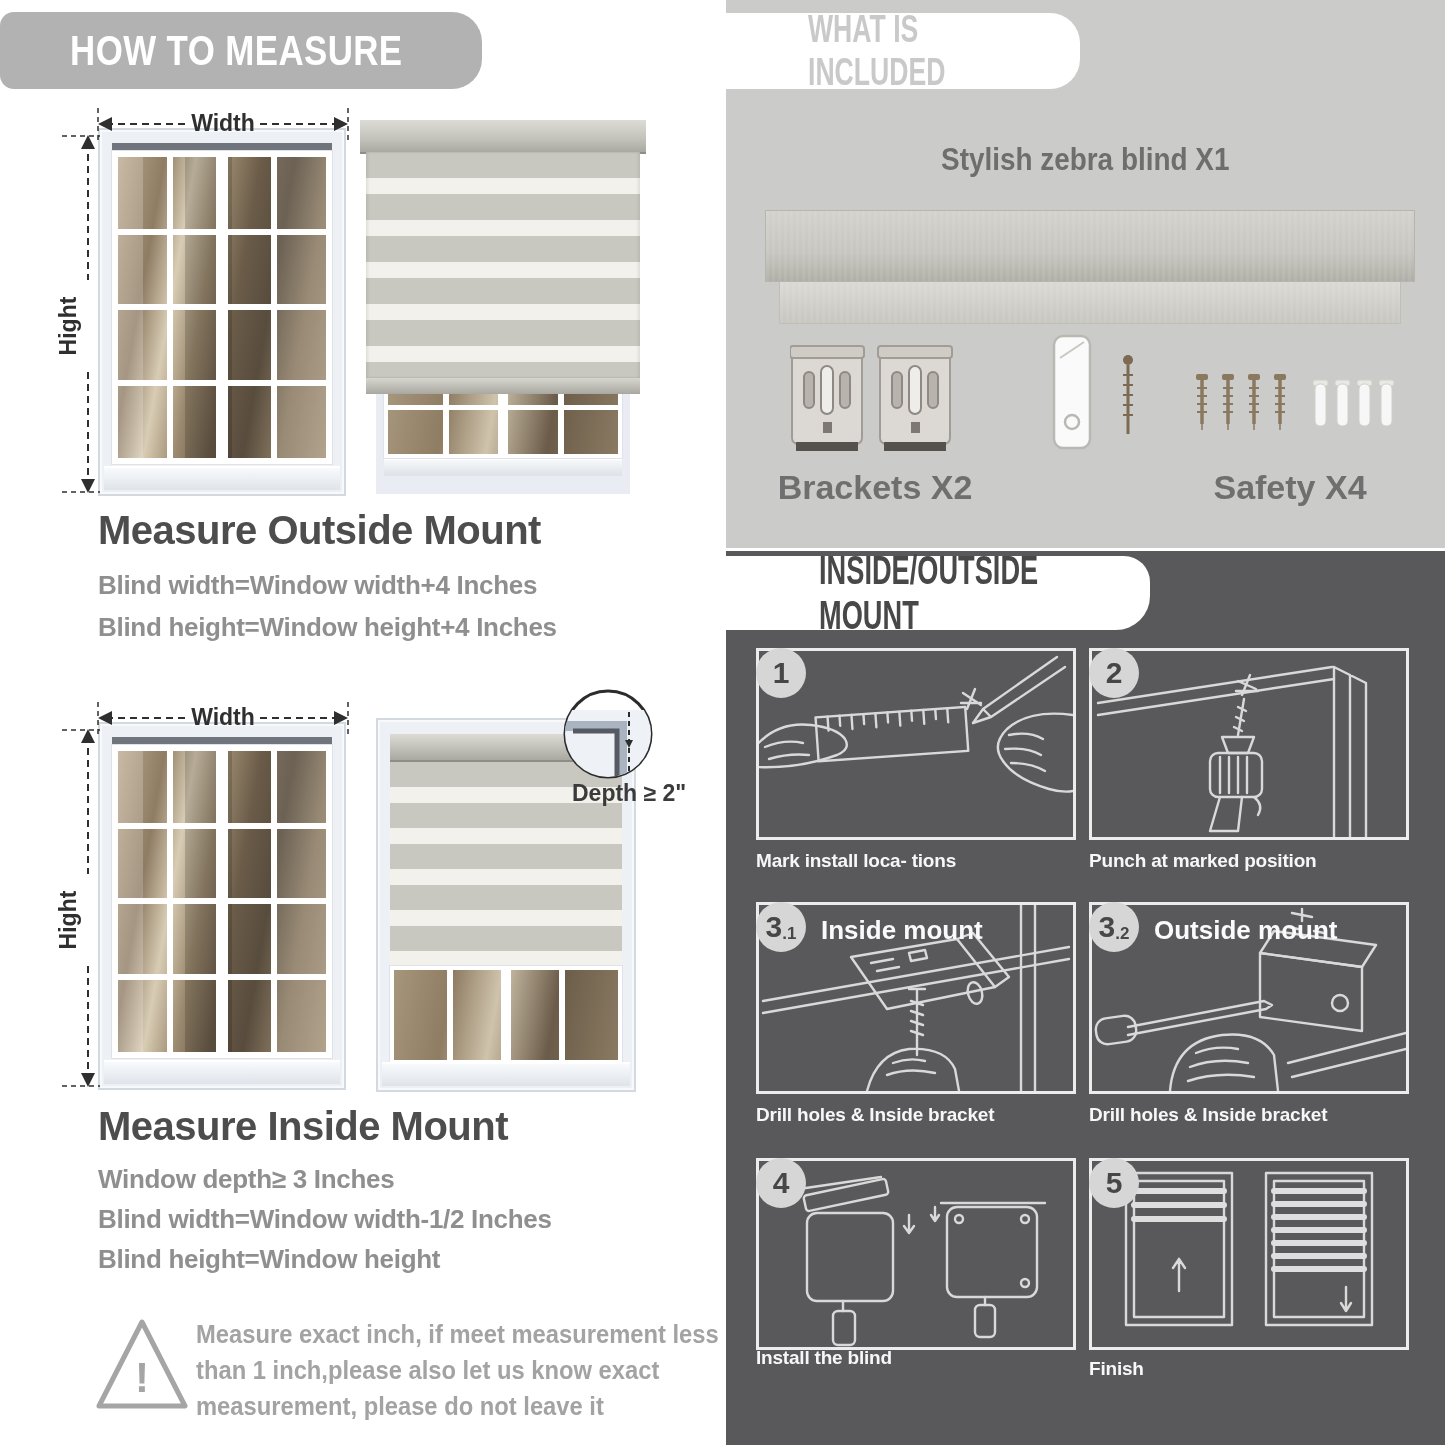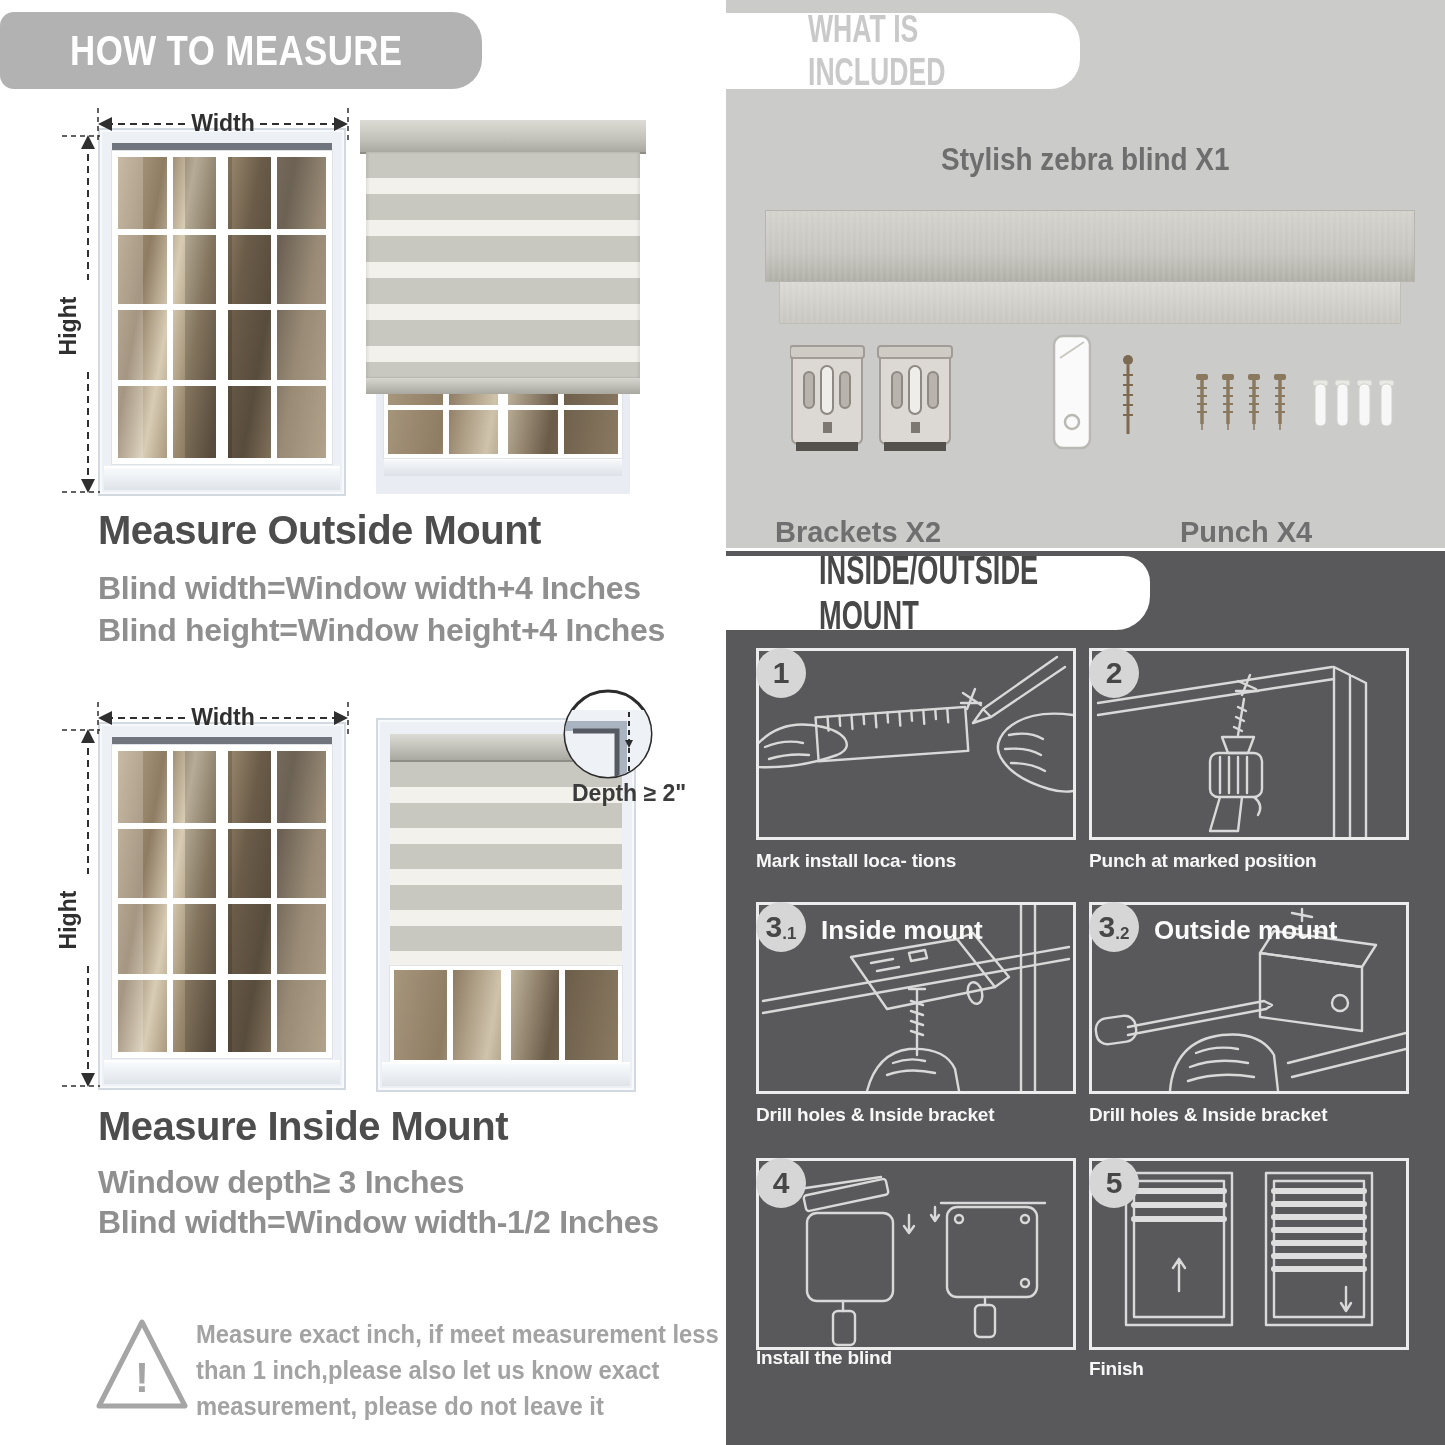--- a/index.html
+++ b/index.html
@@ -60,26 +60,26 @@
     background:repeating-linear-gradient(180deg,#c9c8c0 0 25px,#f2f1eb 25px 41px);}
   .in-glass{position:absolute;left:12px;right:12px;top:246px;bottom:26px;border:4px solid #fff;outline:1px solid #dfe3e9;
     background:
       linear-gradient(90deg,transparent 0 calc(25% - 3px),#fff 0 calc(25% + 3px),
         transparent 0 calc(50% - 5px),#fff 0 calc(50% + 5px),
         transparent 0 calc(75% - 3px),#fff 0 calc(75% + 3px),transparent 0 100%),
       linear-gradient(100deg,#a6967c 0,#8e7c63 25%,#cfc3ab 45%,#6b5c49 70%,#8a7a62 100%);}
 
   
   .h-measure{position:absolute;color:#4d4d4d;font-size:40px;font-weight:bold;letter-spacing:-.5px;}
-  .formula{position:absolute;color:#8f8f8f;font-size:32px;font-weight:bold;letter-spacing:-.3px;}
+  .formula{position:absolute;color:#8f8f8f;font-size:26px;font-weight:bold;letter-spacing:-.3px;}
   .depth-label{position:absolute;color:#3b3b3b;font-size:23px;font-weight:bold;}
   .warn-text{position:absolute;color:#a3a3a3;font-size:25px;font-weight:bold;line-height:36px;transform:scaleX(.95);transform-origin:0 0;}
   .product-title{position:absolute;color:#6e6e6e;font-size:31px;font-weight:bold;text-align:center;}
   .product-title span{display:inline-block;transform:scaleX(.9);}
-  .item-label{position:absolute;color:#6f6f6f;font-size:29px;font-weight:bold;text-align:left;margin-top:48px;}
+  .item-label{position:absolute;color:#6f6f6f;font-size:34px;font-weight:bold;text-align:center;}
 
   
   .hr-top{position:absolute;left:765px;top:210px;width:650px;height:72px;border:1px solid #b7b6ae;box-sizing:border-box;
     background:repeating-linear-gradient(90deg,rgba(255,255,255,.07) 0 3px,rgba(0,0,0,0) 3px 6px),
                linear-gradient(180deg,#d3d2cc,#c6c5bf 60%,#b0afa7);}
   .hr-bot{position:absolute;left:779px;top:282px;width:622px;height:42px;border:1px solid #c0bfb7;border-top:none;box-sizing:border-box;
     background:repeating-linear-gradient(90deg,rgba(255,255,255,.07) 0 3px,rgba(0,0,0,0) 3px 6px),
                linear-gradient(180deg,#dad9d3,#c7c6c0);}
 
   
@@ -196,20 +196,21 @@
       <path d="M13 45 H57 V96" stroke="#565b63" stroke-width="5" fill="none"></path>
       <path d="M69 26 V96" stroke="#2c2c2c" stroke-width="2" stroke-dasharray="5 4" fill="none"></path>
       <path d="M69 62 l-4 -8 h8 Z" fill="#2c2c2c"></path>
     </g>
   </svg>
   <div class="depth-label" style="left:572px;top:780px;">Depth ≥ 2"</div>
 
   <div class="h-measure" style="left:98px;top:1104px;">Measure Inside Mount</div>
   <div class="formula" style="left:98px;top:1164px;">Window depth≥ 3 Inches</div>
   <div class="formula" style="left:98px;top:1204px;">Blind width=Window width-1/2 Inches</div>
+  <div class="formula" style="left:98px;top:1244px;">Blind height=Window height</div>
 
   <svg class="abs" style="left:92px;top:1312px;" width="100" height="104" viewBox="0 0 100 104">
     <path d="M50 10 L93 94 H7 Z" fill="none" stroke="#a5a5a5" stroke-width="5" stroke-linejoin="round"></path>
     <text x="50" y="80" text-anchor="middle" font-size="42" font-weight="bold" fill="#a5a5a5">!</text>
   </svg>
   <div class="warn-text" style="left:196px;top:1316px;">
     <div>Measure exact inch, if meet measurement less</div>
     <div>than 1 inch,please also let us know exact</div>
     <div>measurement, please do not leave it</div>
   </div>
@@ -295,21 +296,21 @@
           <rect x="-5" y="12" width="11" height="42" rx="5" fill="rgba(255,255,255,.85)"></rect>
         </g>
       <g transform="translate(196,0)">
           <rect x="-7" y="8" width="15" height="6" rx="2" fill="#e8e8e4"></rect>
           <rect x="-5" y="12" width="11" height="42" rx="5" fill="rgba(255,255,255,.85)"></rect>
         </g>
     </g>
   </svg>
 
   <div class="item-label" style="left:775px;top:468px;width:200px;">Brackets X2</div>
-  <div class="item-label" style="left:1180px;top:468px;width:220px;">Punch X4</div>
+  <div class="item-label" style="left:1180px;top:468px;width:220px;">Safety X4</div>
 
   <div class="panel" style="left:756px;top:648px;">
     <svg class="art" width="314" height="186" viewBox="0 0 314 186">
       <g>
         <path d="M-4 96 Q18 70 52 74 Q78 77 86 88 Q92 98 78 104 Q40 118 -4 116"></path>
         <path d="M6 96 Q26 88 44 92 M10 108 Q30 102 50 104"></path>
       </g>
       <g transform="rotate(-4 150 84)">
         <rect x="58" y="60" width="150" height="44"></rect>
         <path d="M70 60 V74 M82 60 V70 M94 60 V74 M106 60 V70 M118 60 V74 M130 60 V70 M142 60 V74 M154 60 V70 M166 60 V74 M178 60 V70 M190 60 V74"></path>

